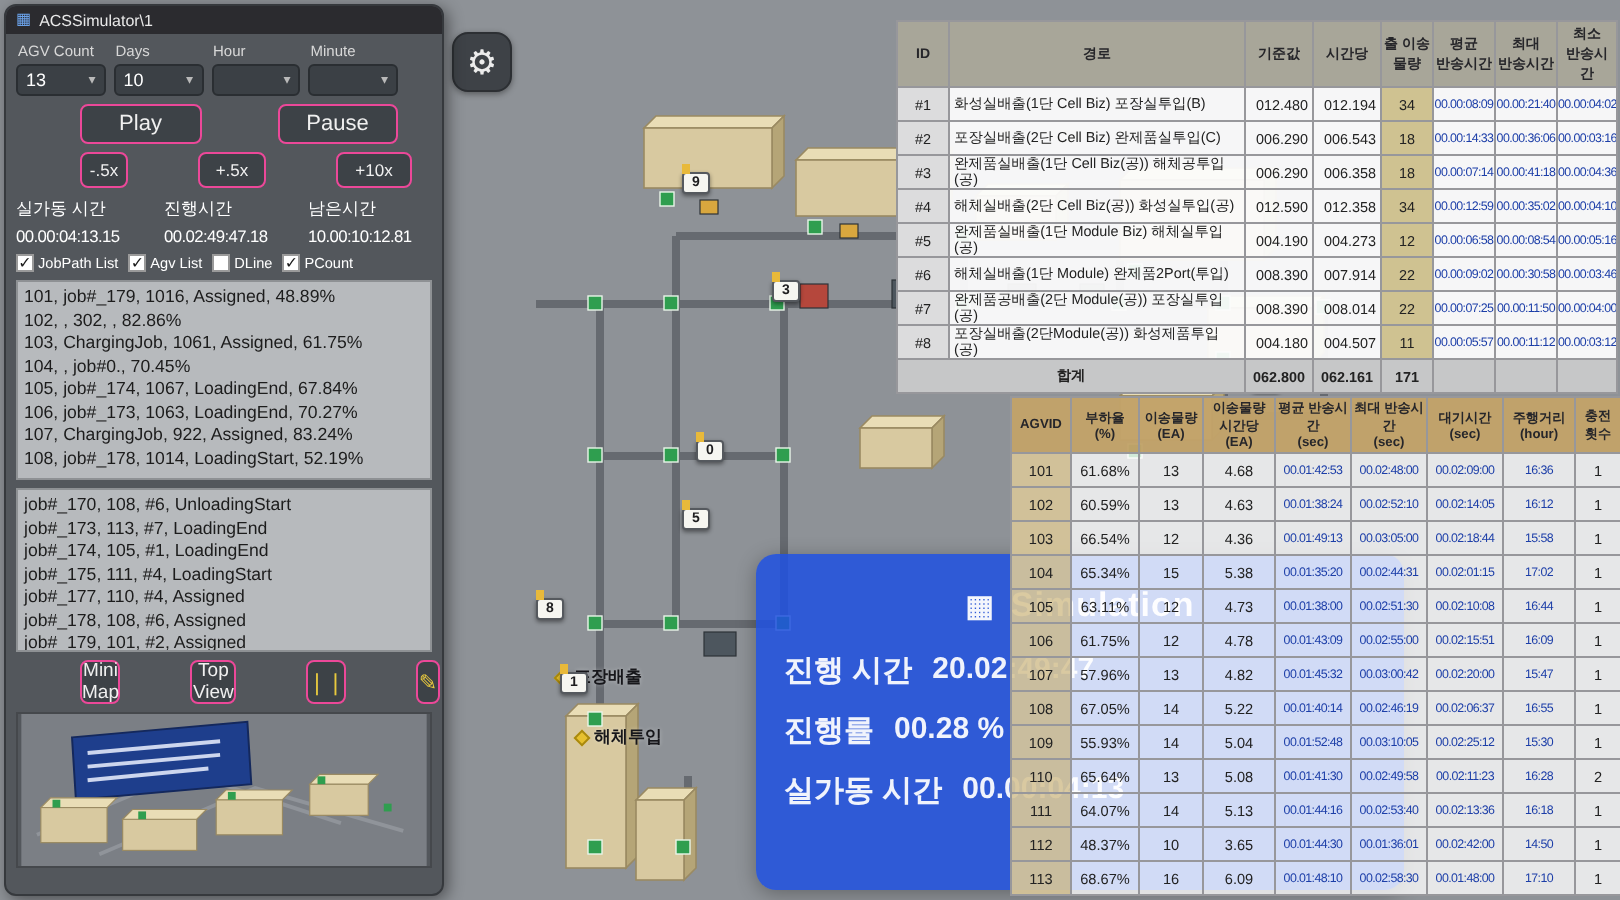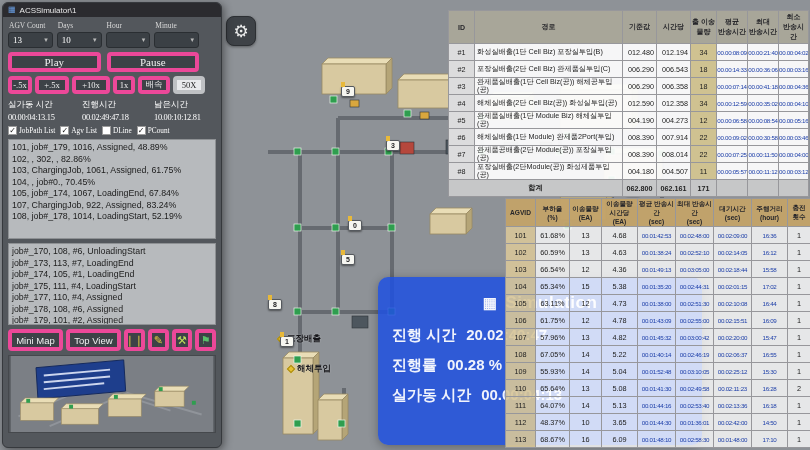--- a/index.html
+++ b/index.html
@@ -10,27 +10,27 @@
   #map-svg { position:absolute; inset:0; z-index:0; }
   .map-label { position:absolute; z-index:6; font-size:8.5px; font-weight:bold; color:#17171b; display:flex; align-items:center; gap:3px; text-shadow:0 0 2px rgba(255,255,255,.35); }
   .diamond { width:6px; height:6px; background:#e7c12f; border:1px solid #a8890f; transform:rotate(45deg); }
   .agv-marker { position:absolute; z-index:6; width:14px; height:11px; background:#f6f6f1; border:1px solid #55595e; border-radius:2px; font-size:7px; font-weight:bold; color:#1d1d1f; display:flex; align-items:center; justify-content:center; box-shadow:0 1px 2px rgba(0,0,0,.45); }
   .agv-marker::before { content:""; position:absolute; left:-1px; top:-5px; width:4px; height:5px; background:#e8b93a; }
 
   
   #left-panel { position:absolute; left:2px; top:2px; width:220px; height:446px; background:#53575c; border:1px solid #36393d; border-radius:6px; z-index:30; box-shadow:2px 2px 8px rgba(0,0,0,.45); overflow:hidden; }
   #titlebar { height:14px; background:#2b2b2f; display:flex; align-items:center; gap:4px; padding:0 5px; color:#e9e9e9; font-size:8px; }
   #titlebar .app-ic { color:#6aa1e8; font-size:8px; line-height:8px; }
-  .pad { padding:4px 22px 0 5px;font-family:Liberation Serif, serif; }
+  .pad { padding:4px 22px 0 5px; }
   .grid4 { display:grid; grid-template-columns:repeat(4,1fr); gap:4px; }
   .fld-label { font-size:7.5px; color:#d8d8d8; padding-left:1px; }
   .dd { height:16px; background:#3b4045; border:1px solid #2a2e32; border-radius:3px; color:#fff; font-size:9px; display:flex; align-items:center; justify-content:space-between; padding:0 4px; }
   .dd .arr { font-size:7px; color:#b9b9b9; }
   .grid2 { display:grid; grid-template-columns:1fr 1fr; gap:6px; margin-top:4px; }
-  .btn { background:#3d4247; border:4px solid #ec4899; border-radius:4px; color:#f0f0f0; display:flex; align-items:center; justify-content:center; cursor:pointer; }
+  .btn { background:#3d4247; border:1px solid #ec4899; border-radius:4px; color:#f0f0f0; display:flex; align-items:center; justify-content:center; cursor:pointer;margin-left:32px; }
   .big-btn { height:20px; font-size:11px; }
   #speed-row { display:flex; gap:3px; margin-top:4px; }
   #speed-row .btn { height:18px; font-size:8.5px; flex:0 0 auto; }
   .sp0{width:24px}.sp1{width:34px}.sp2{width:38px}.sp3{width:22px}.sp4{width:32px}
   .sp5{width:32px; background:#e9eaec !important; color:#222 !important; border-color:#bfc1c4 !important;text-align:center;}
   .grid3t { display:grid; grid-template-columns:74px 72px 62px; margin-top:5px; }
   .t-label { font-size:8.5px; color:#ffffff; }
   .t-value { font-size:8.4px; color:#ffffff; letter-spacing:-0.3px; margin-top:2px; white-space:nowrap; }
   #check-row { display:flex; gap:5px; margin-top:4px; align-items:center; }
   .chk { display:flex; align-items:center; gap:2px; font-size:7.3px; color:#fff; }
@@ -617,20 +617,21 @@
           </span>
       </div>
     </div>
 
     <div id="job-list" class="listbox">
         <div>101, job#_179, 1016, Assigned, 48.89%</div>
         <div>102, , 302, , 82.86%</div>
         <div>103, ChargingJob, 1061, Assigned, 61.75%</div>
         <div>104, , job#0., 70.45%</div>
         <div>105, job#_174, 1067, LoadingEnd, 67.84%</div>
+        <div>106, job#_173, 1063, LoadingEnd, 70.27%</div>
         <div>107, ChargingJob, 922, Assigned, 83.24%</div>
         <div>108, job#_178, 1014, LoadingStart, 52.19%</div>
       </div>
     <div id="agv-job-list" class="listbox">
         <div>job#_170, 108, #6, UnloadingStart</div>
         <div>job#_173, 113, #7, LoadingEnd</div>
         <div>job#_174, 105, #1, LoadingEnd</div>
         <div>job#_175, 111, #4, LoadingStart</div>
         <div>job#_177, 110, #4, Assigned</div>
         <div>job#_178, 108, #6, Assigned</div>

